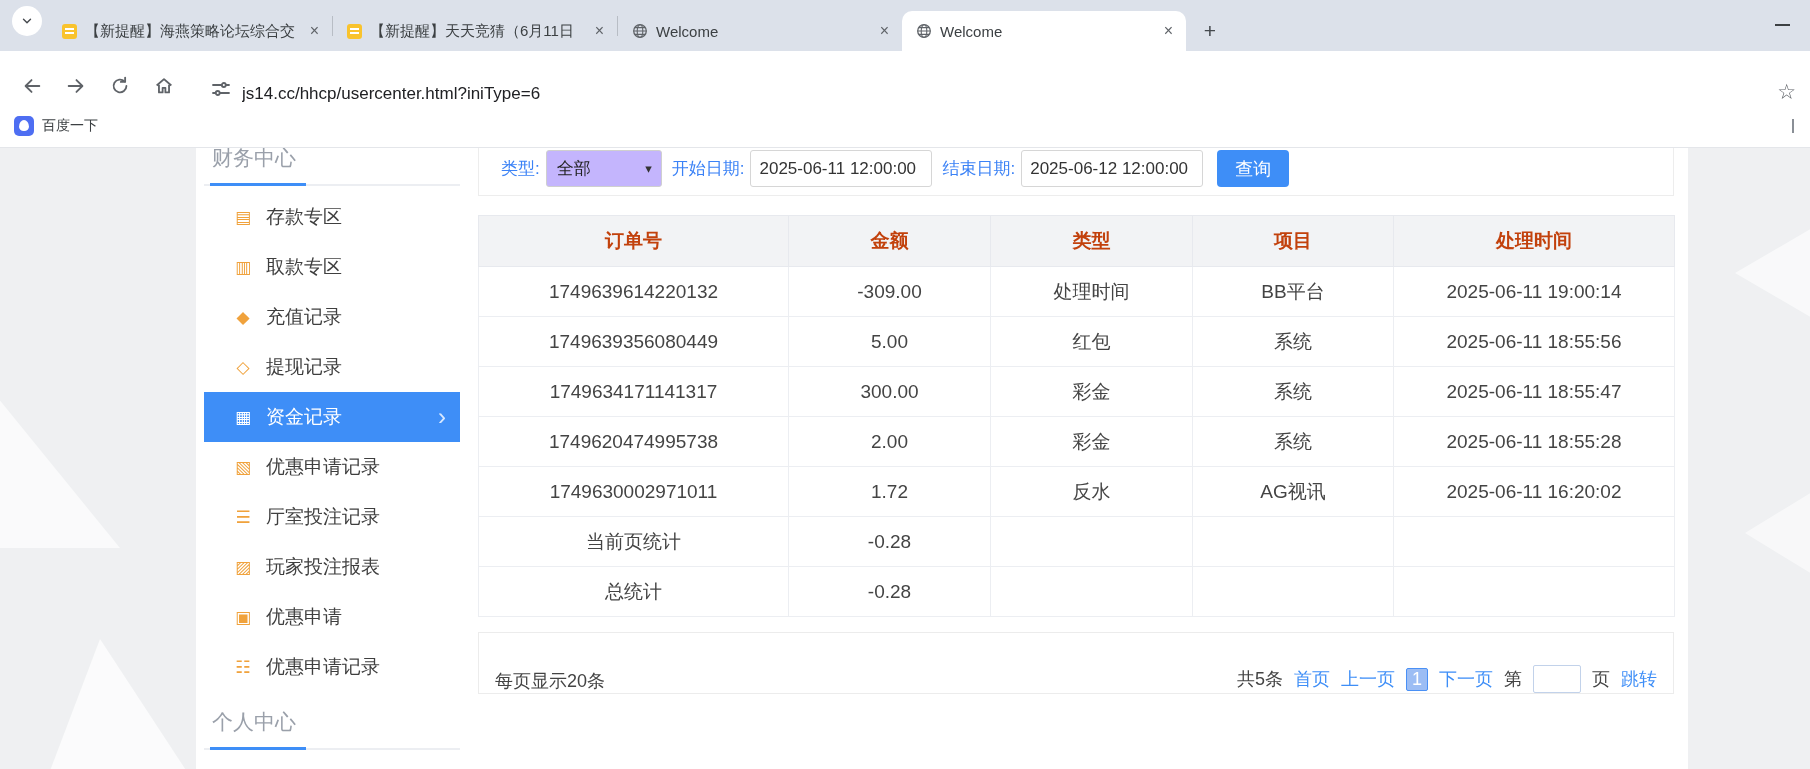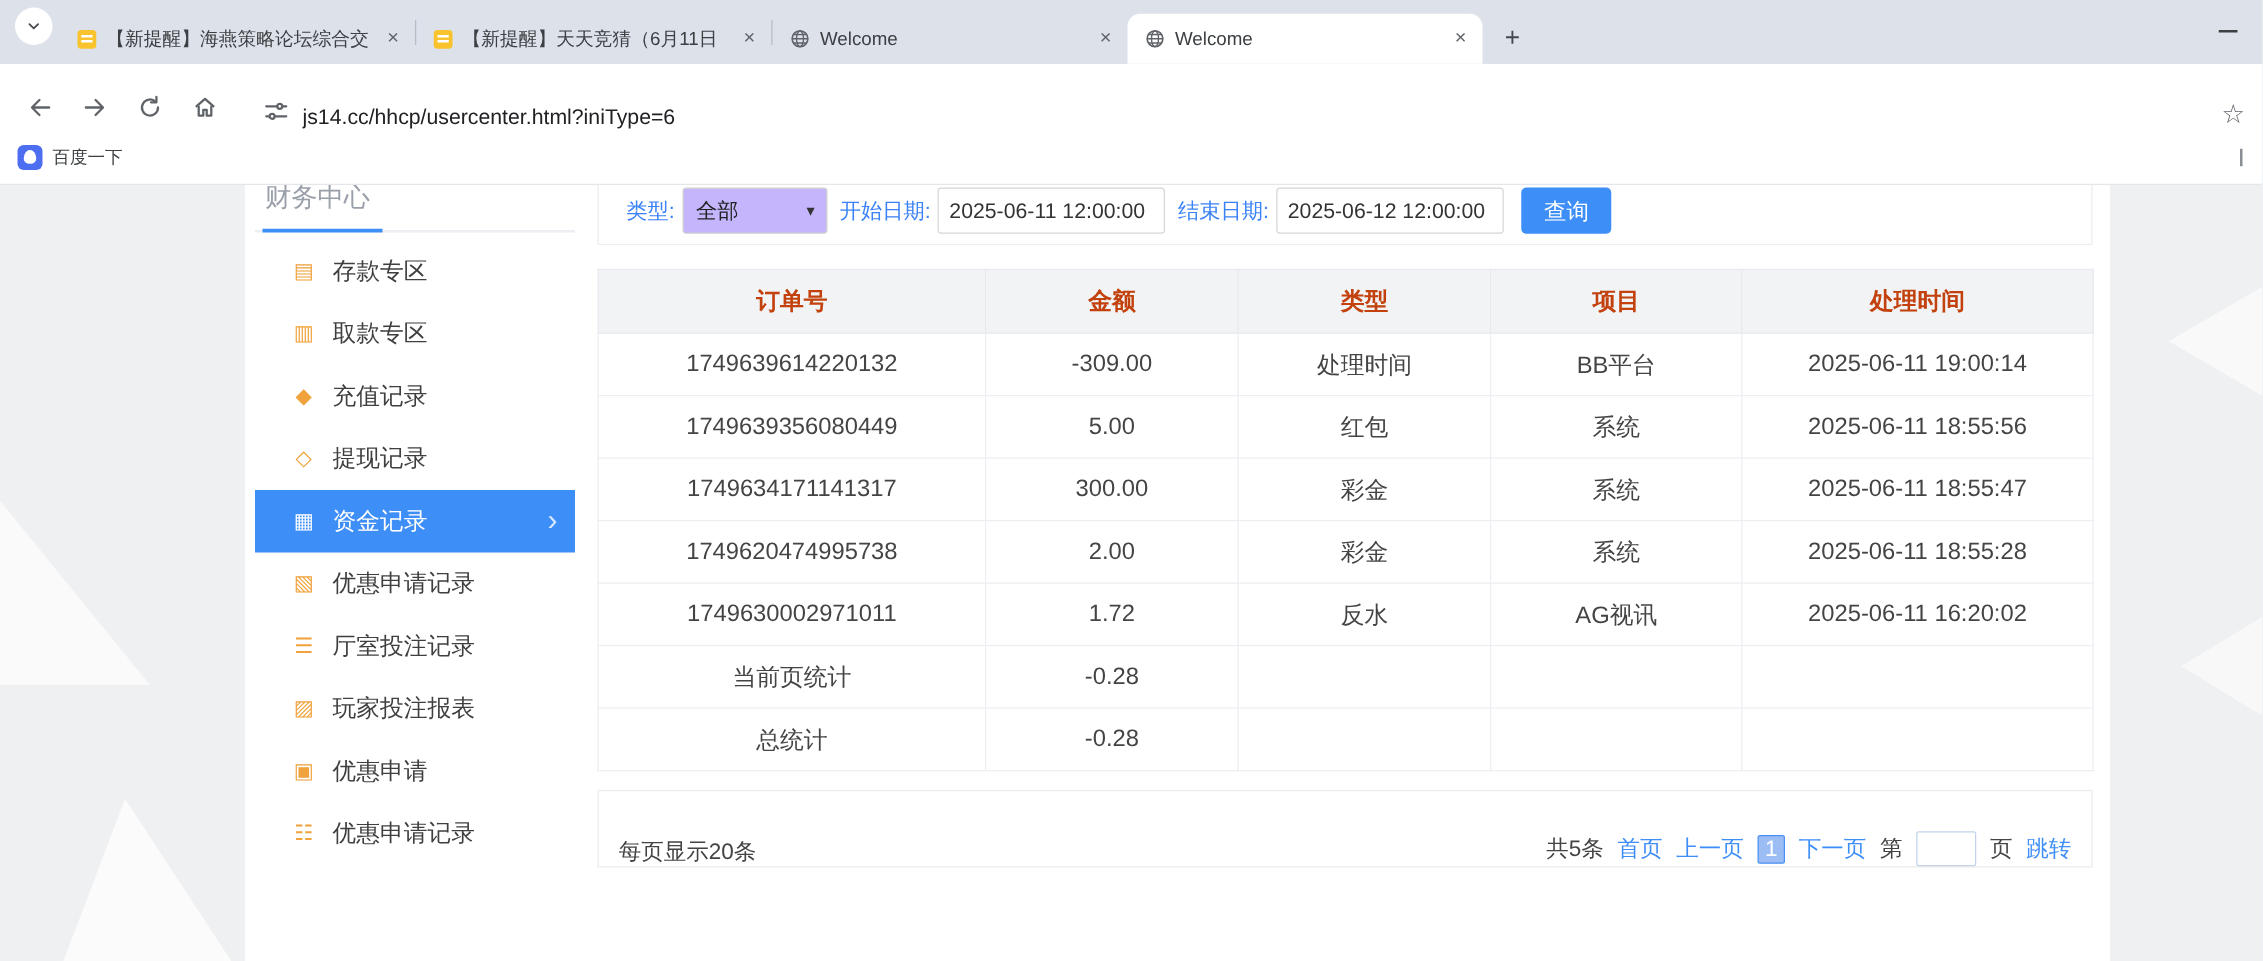--- a/index.html
+++ b/index.html
@@ -238,20 +238,21 @@
             </div>
             <div class="menu-item">
               <span class="mi-icon">▣</span>
               <span>优惠申请</span>
             </div>
             <div class="menu-item">
               <span class="mi-icon">☷</span>
               <span>优惠申请记录</span>
             </div>
           </div>
+        <div class="side-section">个人中心</div>
       </aside>
 
       <section class="main">
 
         <div class="filter-box">
           <span class="f-label">类型:</span>
           <div class="f-select">
             <span>全部</span>
             <span class="caret">▾</span>
           </div>

